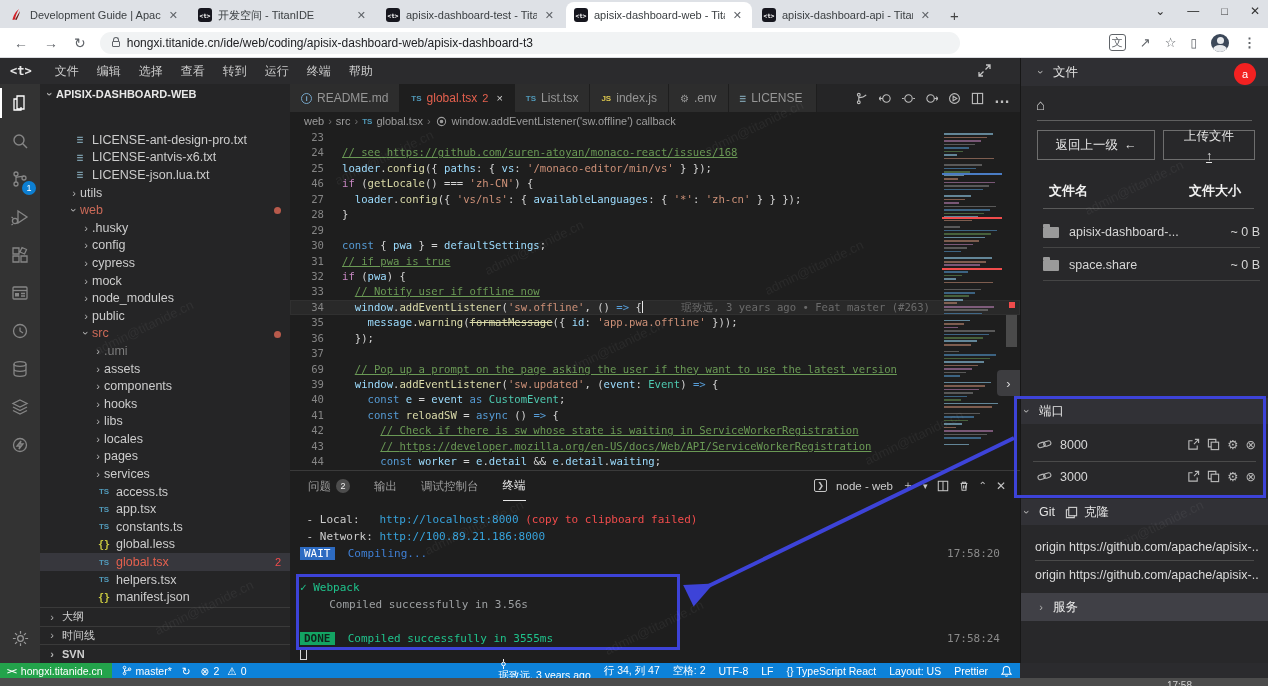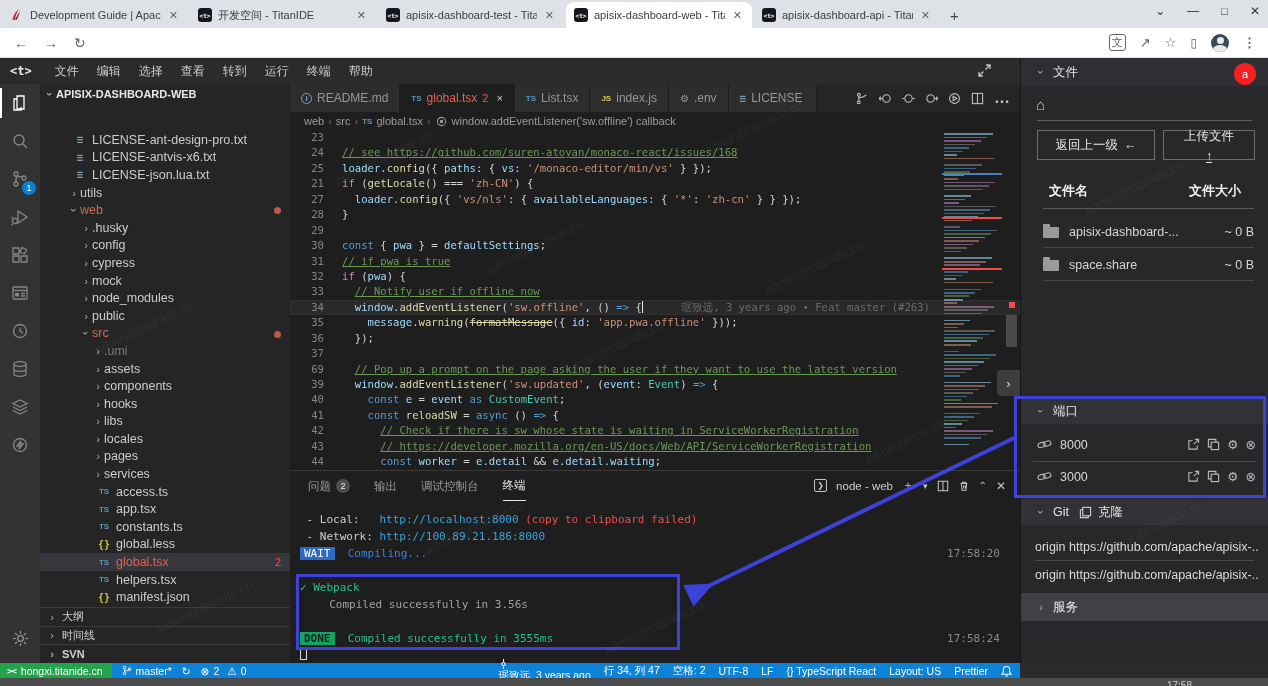--- a/index.html
+++ b/index.html
@@ -122,25 +122,25 @@
   .rightpanel { position:absolute; left:1020px; top:58px; width:248px; height:620px; background:#28282a; color:#d6d6d6; border-left:1px solid #171717; }
   .rp-header { height:28px; display:flex; align-items:center; gap:6px; padding-left:14px; font-size:12.5px; background:#2f2f33; color:#e3e3e3; }
   .rp-badge { position:absolute; right:12px; top:5px; width:22px; height:22px; border-radius:50%; background:#f32121; color:#fff; font-size:11px; display:flex; align-items:center; justify-content:center; }
   .rp-home { position:absolute; left:15px; top:38px; font-size:15px; color:#d0d0d0; }
   .rp-div1 { position:absolute; left:16px; right:16px; top:62px; border-top:1px solid #5f5f5f; }
   .rp-btn { position:absolute; top:72px; height:30px; border:1px solid #6e6e6e; background:transparent; color:#e6e6e6; font-size:12.5px; display:flex; align-items:center; justify-content:center; gap:6px; }
   .rp-btn.b1 { left:16px; width:118px; }
   .rp-btn.b2 { left:142px; width:92px;flex-direction:column; }
   .rp-th { position:absolute; top:124px; font-weight:bold; font-size:13px; color:#f0f0f0; }
   .rp-div2 { position:absolute; left:22px; right:14px; top:150px; border-top:1px solid #5a5a5a; }
-  .rp-filerow { position:absolute; left:22px; right:14px; height:32px; display:flex; align-items:center; gap:10px; font-size:12.5px; border-bottom:1px solid #454545; }
+  .rp-filerow { position:absolute; left:22px; right:8px; height:32px; display:flex; align-items:center; gap:10px; font-size:12.5px; border-bottom:1px solid #454545; }
   .folder-ic { width:16px; height:11px; background:#9a9a9a; border-radius:1px; position:relative; margin-top:2px; }
   .folder-ic:before { content:""; position:absolute; left:0; top:-3px; width:7px; height:3px; background:#9a9a9a; border-radius:1px 1px 0 0; }
   .rp-size { margin-left:auto; }
-  .rp-sechead { position:absolute; left:0; right:0; height:26px; display:flex; align-items:center; gap:6px; padding-left:14px; font-size:12.5px; background:#313136; color:#e3e3e3; }
+  .rp-sechead { position:absolute; left:0; right:0; height:26px; display:flex; align-items:center; gap:6px; font-size:12.5px; background:#313136; color:#e3e3e3; }
   .port-row { position:absolute; left:0; right:0; height:29px; display:flex; align-items:center; padding:0 12px 0 16px; font-size:12.5px; gap:8px; }
   .port-icons { margin-left:auto; display:flex; gap:7px; align-items:center; color:#b9b9b9; }
   .port-div { position:absolute; left:12px; right:12px; border-top:1px solid #4a4a4a; }
   .git-row { position:absolute; left:14px; right:10px; height:28px; display:flex; align-items:center; font-size:12.5px; color:#dadada; white-space:nowrap; overflow:hidden; }
   .git-div { position:absolute; left:14px; right:14px; border-top:1px solid #4a4a4a; }
   .svc-head { position:absolute; left:0; right:0; height:28px; display:flex; align-items:center; gap:6px; padding-left:14px; font-size:12.5px; background:#404046; color:#e8e8e8; }
 
   
   .statusbar { position:absolute; left:0; top:663px; width:1020px; height:15px; background:#0d82d9; display:flex; align-items:center; color:#fff; font-size:10.5px; }
   .st-remote { height:15px; background:#23a34b; display:flex; align-items:center; gap:5px; padding:0 9px 0 7px; }
@@ -201,20 +201,24 @@
       <span>—</span>
       <span style="font-size:11px;">□</span>
       <span>✕</span>
     </div>
   </div>
   <div class="chrome-addr">
     <div class="navbtns">
       <span>←</span>
       <span>→</span>
       <span>↻</span>
+    </div>
+    <div class="urlpill">
+      <span class="lock"></span>
+      <span class="url">hongxi.titanide.cn/ide/web/coding/apisix-dashboard-web/apisix-dashboard-t3</span>
     </div>
     <div class="addr-icons">
       <span style="font-size:11px; border:1px solid #5f6368; border-radius:3px; padding:0 2px;">文</span>
       <span>↗</span>
       <span>☆</span>
       <span style="font-size:12px;">▯</span>
       <span class="avatar"></span>
       <span style="font-weight:bold;">⋮</span>
     </div>
   </div>
@@ -566,21 +570,21 @@
           <circle cx="6" cy="6" r="1.4" fill="#9d9d9d"></circle>
         </g>
       </svg>
       <span>window.addEventListener('sw.offline') callback</span>
     </div>
 
   <div class="code" id="codearea">
       <div class="cl"><span class="gut">23</span><span class="src"></span></div>
       <div class="cl"><span class="gut">24</span><span class="src"><span class="tk-c">// see </span><span class="tk-cu">https://github.com/suren-atoyan/monaco-react/issues/168</span></span></div>
       <div class="cl"><span class="gut">25</span><span class="src"><span class="tk-v">loader</span><span class="tk-p">.</span><span class="tk-f">config</span><span class="tk-p">({ </span><span class="tk-v">paths</span><span class="tk-p">: { </span><span class="tk-v">vs</span><span class="tk-p">: </span><span class="tk-s">'/monaco-editor/min/vs'</span><span class="tk-p"> } });</span></span></div>
-      <div class="cl"><span class="gut">21</span><span class="src"><span class="tk-kc">if</span><span class="tk-p"> (</span><span class="tk-f">getLocale</span><span class="tk-p">() === </span><span class="tk-s">'zh-CN'</span><span class="tk-p">) {</span></span></div>
+      <div class="cl"><span class="gut">46</span><span class="src"><span class="tk-kc">if</span><span class="tk-p"> (</span><span class="tk-f">getLocale</span><span class="tk-p">() === </span><span class="tk-s">'zh-CN'</span><span class="tk-p">) {</span></span></div>
       <div class="cl"><span class="gut">27</span><span class="src"><span class="tk-p">  </span><span class="tk-v">loader</span><span class="tk-p">.</span><span class="tk-f">config</span><span class="tk-p">({ </span><span class="tk-s">'vs/nls'</span><span class="tk-p">: { </span><span class="tk-v">availableLanguages</span><span class="tk-p">: { </span><span class="tk-s">'*'</span><span class="tk-p">: </span><span class="tk-s">'zh-cn'</span><span class="tk-p"> } } });</span></span></div>
       <div class="cl"><span class="gut">28</span><span class="src"><span class="tk-p">}</span></span></div>
       <div class="cl"><span class="gut">29</span><span class="src"></span></div>
       <div class="cl"><span class="gut">30</span><span class="src"><span class="tk-k">const</span><span class="tk-p"> { </span><span class="tk-v">pwa</span><span class="tk-p"> } = </span><span class="tk-v">defaultSettings</span><span class="tk-p">;</span></span></div>
       <div class="cl"><span class="gut">31</span><span class="src"><span class="tk-c">// if pwa is true</span></span></div>
       <div class="cl"><span class="gut">32</span><span class="src"><span class="tk-kc">if</span><span class="tk-p"> (</span><span class="tk-v">pwa</span><span class="tk-p">) {</span></span></div>
       <div class="cl"><span class="gut">33</span><span class="src"><span class="tk-p">  </span><span class="tk-c">// Notify user if offline now</span></span></div>
       <div class="cl cur"><span class="gut">34</span><span class="src"><span class="tk-p">  </span><span class="tk-v">window</span><span class="tk-p">.</span><span class="tk-f">addEventListener</span><span class="tk-p">(</span><span class="tk-s">'sw.offline'</span><span class="tk-p">, () </span><span class="tk-k">=&gt;</span><span class="tk-p"> {</span><span class="cursor-bar"></span></span><span class="blame">琚致远, 3 years ago • Feat master (#263)</span></div>
       <div class="cl"><span class="gut">35</span><span class="src"><span class="tk-p">    </span><span class="tk-v">message</span><span class="tk-p">.</span><span class="tk-f">warning</span><span class="tk-p">(</span><span class="tk-d">formatMessage</span><span class="tk-p">({ </span><span class="tk-v">id</span><span class="tk-p">: </span><span class="tk-s">'app.pwa.offline'</span><span class="tk-p"> }));</span></span></div>
       <div class="cl"><span class="gut">36</span><span class="src"><span class="tk-p">  });</span></span></div>

